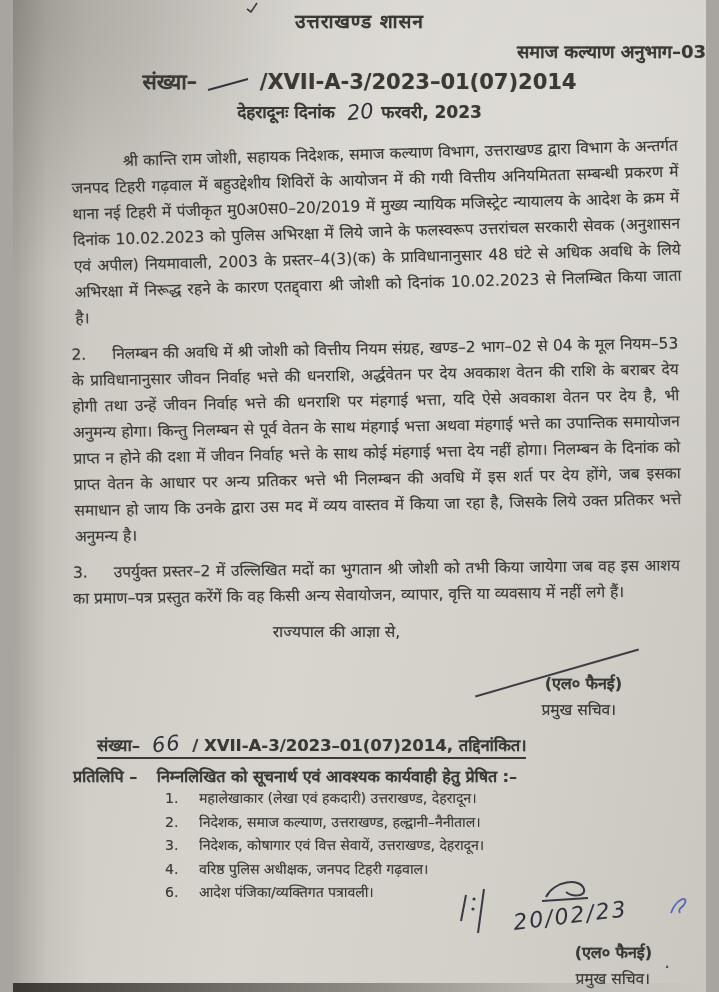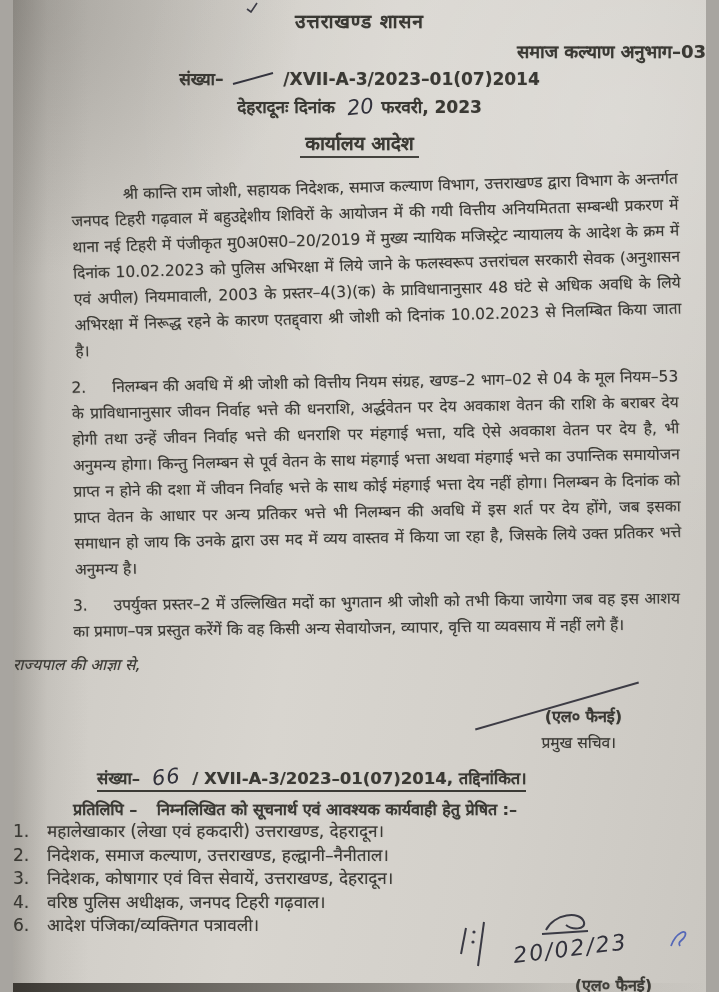--- a/index.html
+++ b/index.html
@@ -26,46 +26,46 @@
     display:inline-block;
     font-style:italic;
     color:#32323c;
     font-weight:400;
     text-shadow:none;
   }
   
   .header{padding-top:8px;text-align:center;}
   .h-org{font-size:19px;font-weight:700;letter-spacing:1px;}
   .h-sec{font-size:18px;font-weight:700;margin-top:5px;text-align:right;}
-  .h-num{font-size:17px;font-weight:700;margin-top:4px;}
+  .h-num{font-size:21px;font-weight:700;margin-top:4px;}
   .hand-slash{display:inline-block;width:48px;height:16px;vertical-align:middle;position:relative;top:-2px;}
   .h-date{font-size:17px;font-weight:700;margin-top:4px;}
   .date-day{font-size:21px;transform:rotate(-6deg);margin:0 2px 0 6px;position:relative;top:1px;}
   
   .title-wrap{text-align:center;margin-top:12px;}
   .title{font-size:19px;font-weight:700;border-bottom:2px solid #44433e;padding:0 5px 2px;}
   
   .para{font-size:15.5px;line-height:26px;text-align:justify;margin:0 26px 0 60px;font-weight:500;}
   .p1{margin-top:18px;text-indent:52px;transform:rotate(-1.6deg);}
   .p2{margin-top:13px;transform:rotate(-1.1deg);}
   .p3{margin-top:12px;transform:rotate(-0.7deg);}
   .pnum{margin-right:26px;}
   
-  .by-order{text-align:left;margin:12px 46px 0 0;font-size:15.5px;font-weight:500;font-style:italic;}
+  .by-order{text-align:center;margin:12px 46px 0 0;font-size:15.5px;font-weight:500;}
   .sig-area{position:relative;height:86px;}
   .sig-stroke{position:absolute;right:64px;top:30px;width:170px;border-top:2.5px solid #3d3c45;transform:rotate(-16deg);}
   .sig-name{position:absolute;right:84px;top:30px;font-size:16px;font-weight:700;}
   .sig-desig{position:absolute;right:90px;top:56px;font-size:15.5px;font-weight:500;}
   
   .dispatch-num{margin:4px 0 0 84px;font-size:16.5px;font-weight:700;}
   .ul{border-bottom:2px solid #3b3a35;padding-bottom:2px;}
   .num66{font-size:21px;transform:rotate(-6deg);margin:0 6px;letter-spacing:1px;}
   .copy-line{margin:9px 0 0 60px;font-size:16px;font-weight:600;}
   .copy-label{margin-right:14px;font-weight:700;text-align:center;}
-  .rcpt{font-size:17px;line-height:23.5px;font-weight:500;}
+  .rcpt{margin-left:152px;font-size:14px;line-height:23.5px;font-weight:500;}
   .rnum{display:inline-block;width:34px;}
   
   .bottom-area{position:relative;height:96px;margin-top:2px;}
   .scribble-svg{position:absolute;right:52px;top:-34px;}
   .scribble-date{position:absolute;right:78px;top:-4px;font-size:22px;transform:rotate(-7deg);letter-spacing:2px;}
   .b-name{position:absolute;right:54px;top:34px;font-size:16px;font-weight:700;}
   .b-desig{position:absolute;right:56px;top:60px;font-size:15.5px;font-weight:500;}
   .blue-mark{position:absolute;right:14px;top:-14px;}
   .b-dot{position:absolute;right:36px;top:44px;font-size:18px;color:#4a4a50;}
   .tick-mark{position:absolute;left:232px;top:1px;}
@@ -89,23 +89,20 @@
           </svg></span>
       <span>/XVII-A-3/2023–01(07)2014</span>
     </div>
     <div class="h-date">
       <span>देहरादूनः दिनांक</span>
       <span class="hand date-day">20</span>
       <span>फरवरी, 2023</span>
     </div>
   </div>
 
-  <div class="title-wrap">
-    <span class="title">कार्यालय आदेश</span>
-  </div>
 
   <p class="para p1">श्री कान्ति राम जोशी, सहायक निदेशक, समाज कल्याण विभाग, उत्तराखण्ड द्वारा विभाग के अन्तर्गत जनपद टिहरी गढ़वाल में बहुउद्देशीय शिविरों के आयोजन में की गयी वित्तीय अनियमितता सम्बन्धी प्रकरण में थाना नई टिहरी में पंजीकृत मु0अ0स0–20/2019 में मुख्य न्यायिक मजिस्ट्रेट न्यायालय के आदेश के क्रम में दिनांक 10.02.2023 को पुलिस अभिरक्षा में लिये जाने के फलस्वरूप उत्तरांचल सरकारी सेवक (अनुशासन एवं अपील) नियमावाली, 2003 के प्रस्तर–4(3)(क) के प्राविधानानुसार 48 घंटे से अधिक अवधि के लिये अभिरक्षा में निरूद्ध रहने के कारण एतद्द्वारा श्री जोशी को दिनांक 10.02.2023 से निलम्बित किया जाता है।</p>
 
   <p class="para p2"><span class="pnum">2.</span><span>निलम्बन की अवधि में श्री जोशी को वित्तीय नियम संग्रह, खण्ड–2 भाग–02 से 04 के मूल नियम–53 के प्राविधानानुसार जीवन निर्वाह भत्ते की धनराशि, अर्द्धवेतन पर देय अवकाश वेतन की राशि के बराबर देय होगी तथा उन्हें जीवन निर्वाह भत्ते की धनराशि पर मंहगाई भत्ता, यदि ऐसे अवकाश वेतन पर देय है, भी अनुमन्य होगा। किन्तु निलम्बन से पूर्व वेतन के साथ मंहगाई भत्ता अथवा मंहगाई भत्ते का उपान्तिक समायोजन प्राप्त न होने की दशा में जीवन निर्वाह भत्ते के साथ कोई मंहगाई भत्ता देय नहीं होगा। निलम्बन के दिनांक को प्राप्त वेतन के आधार पर अन्य प्रतिकर भत्ते भी निलम्बन की अवधि में इस शर्त पर देय होंगे, जब इसका समाधान हो जाय कि उनके द्वारा उस मद में व्यय वास्तव में किया जा रहा है, जिसके लिये उक्त प्रतिकर भत्ते अनुमन्य है।</span></p>
 
   <p class="para p3"><span class="pnum">3.</span><span>उपर्युक्त प्रस्तर–2 में उल्लिखित मदों का भुगतान श्री जोशी को तभी किया जायेगा जब वह इस आशय का प्रमाण–पत्र प्रस्तुत करेंगें कि वह किसी अन्य सेवायोजन, व्यापार, वृत्ति या व्यवसाय में नहीं लगे हैं।</span></p>
 
   <div class="by-order">राज्यपाल की आज्ञा से,</div>
 
   <div class="sig-area">

